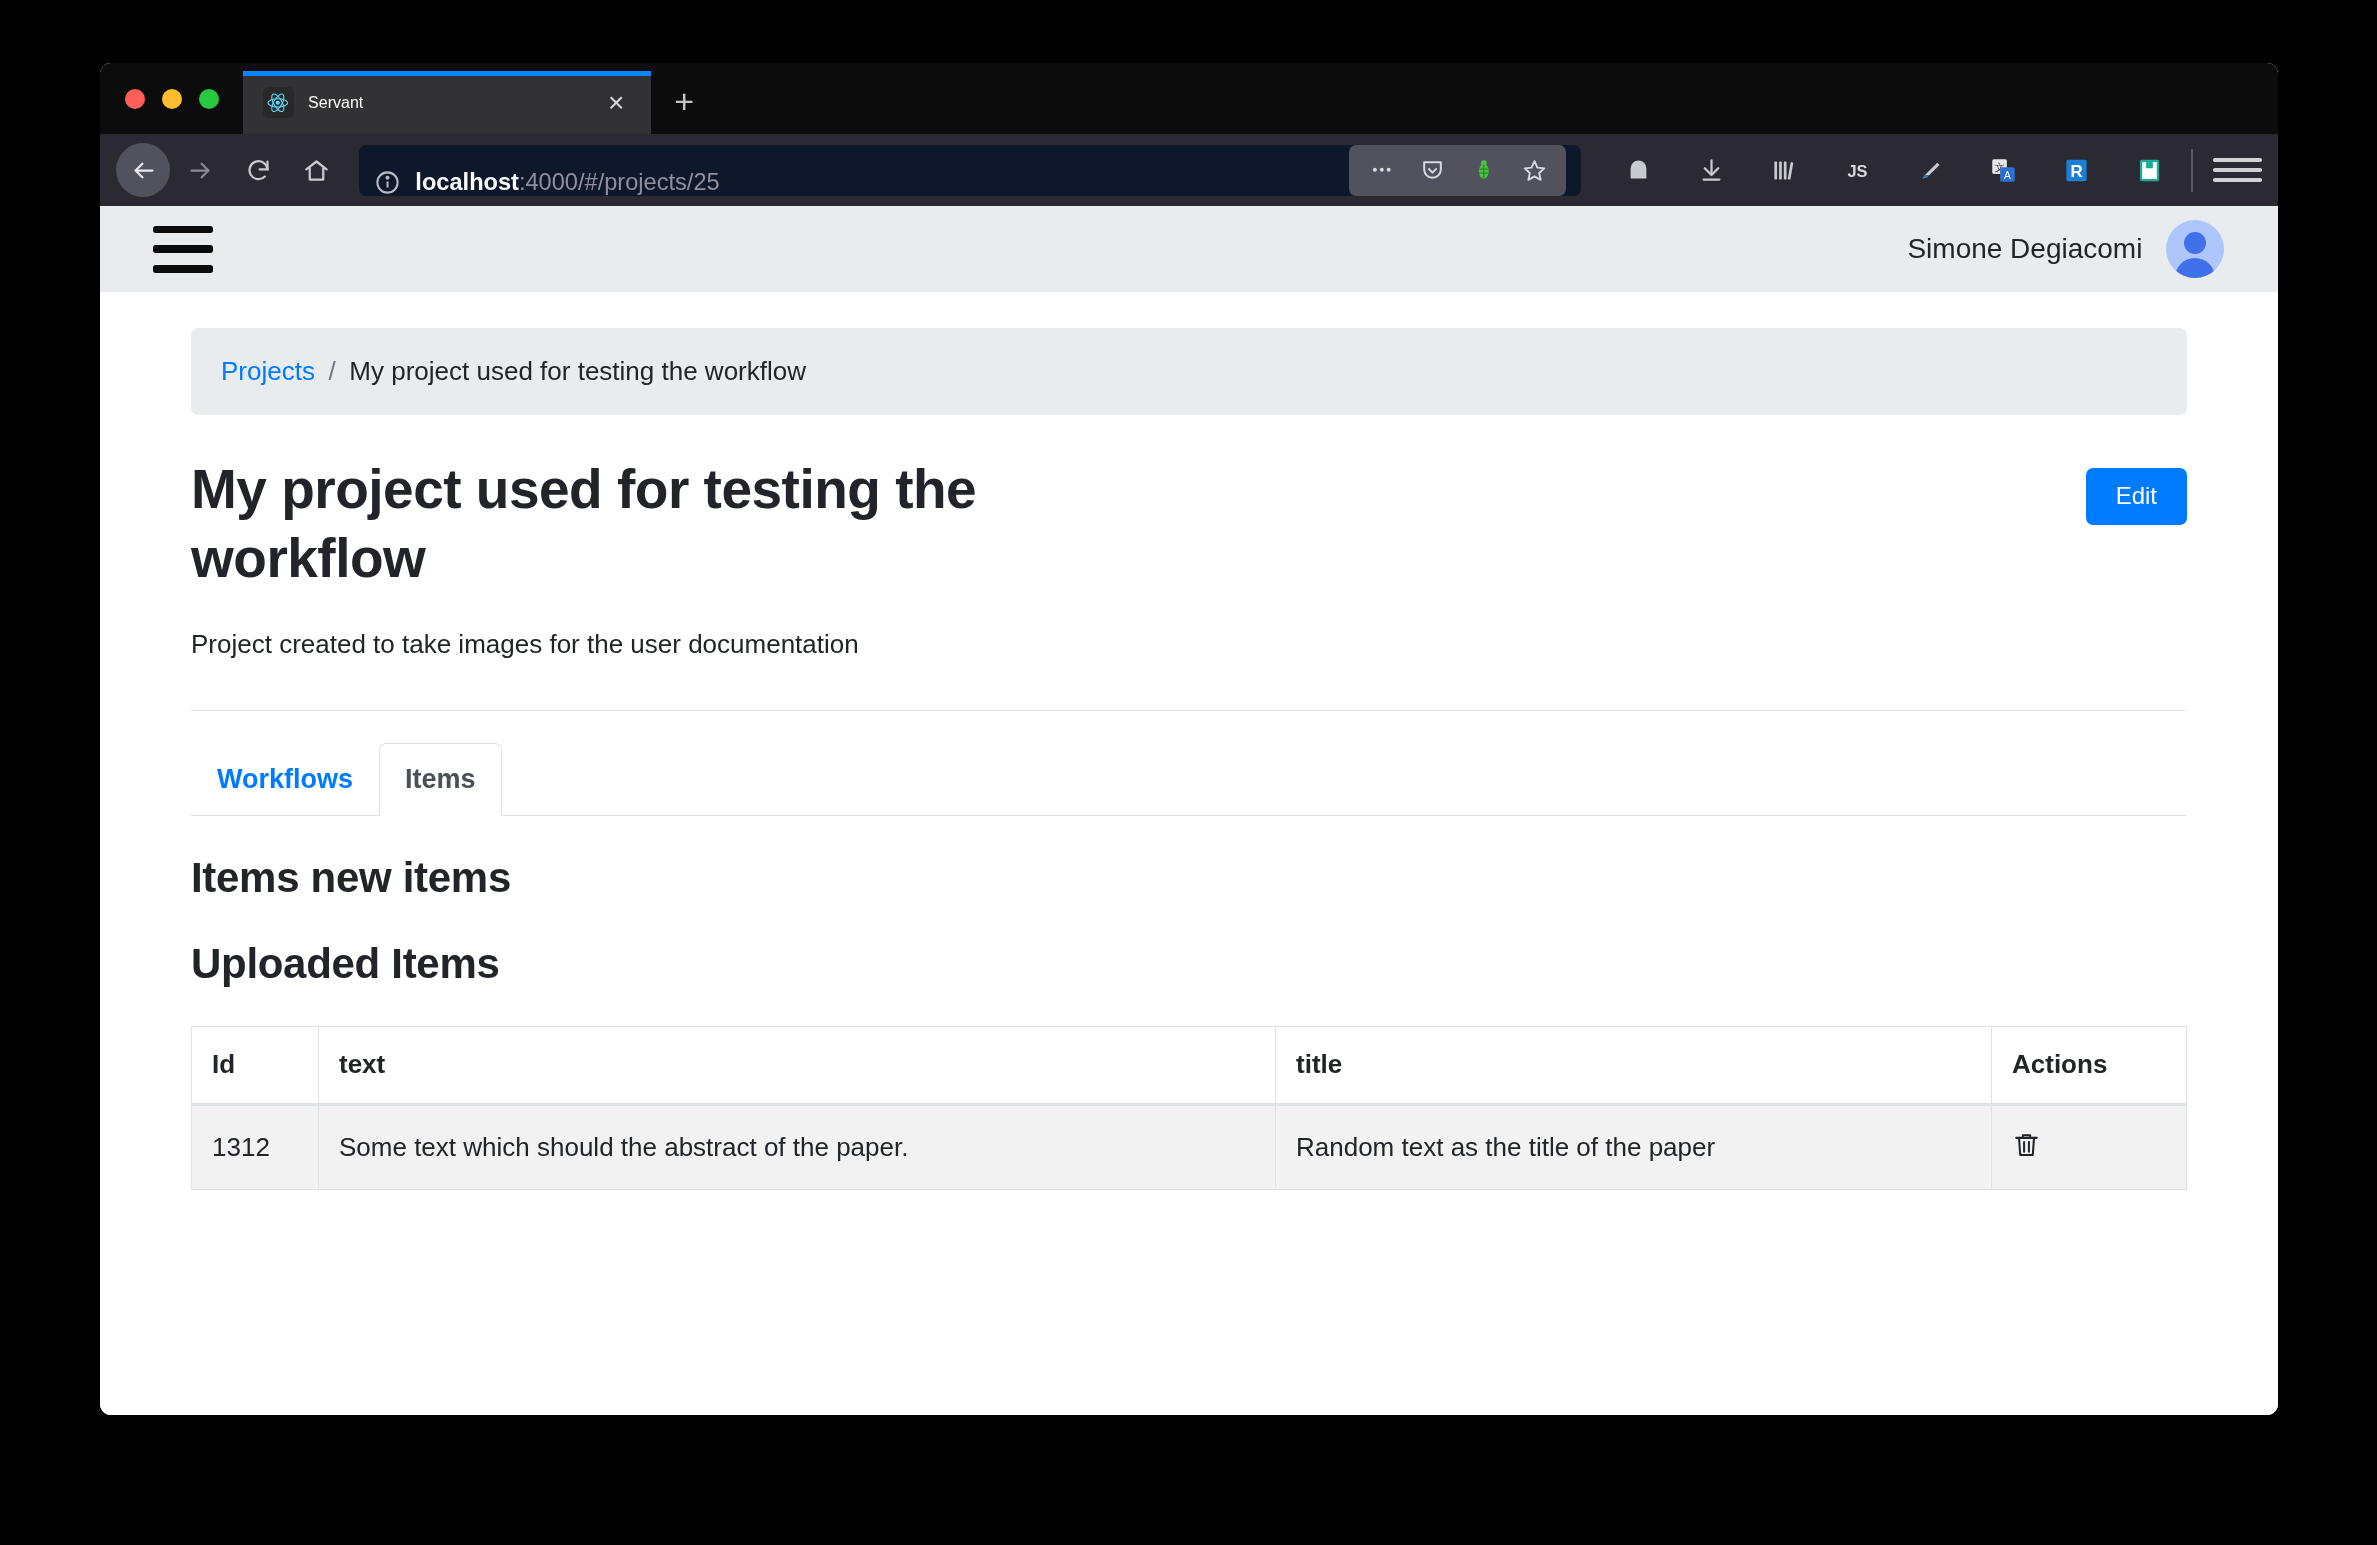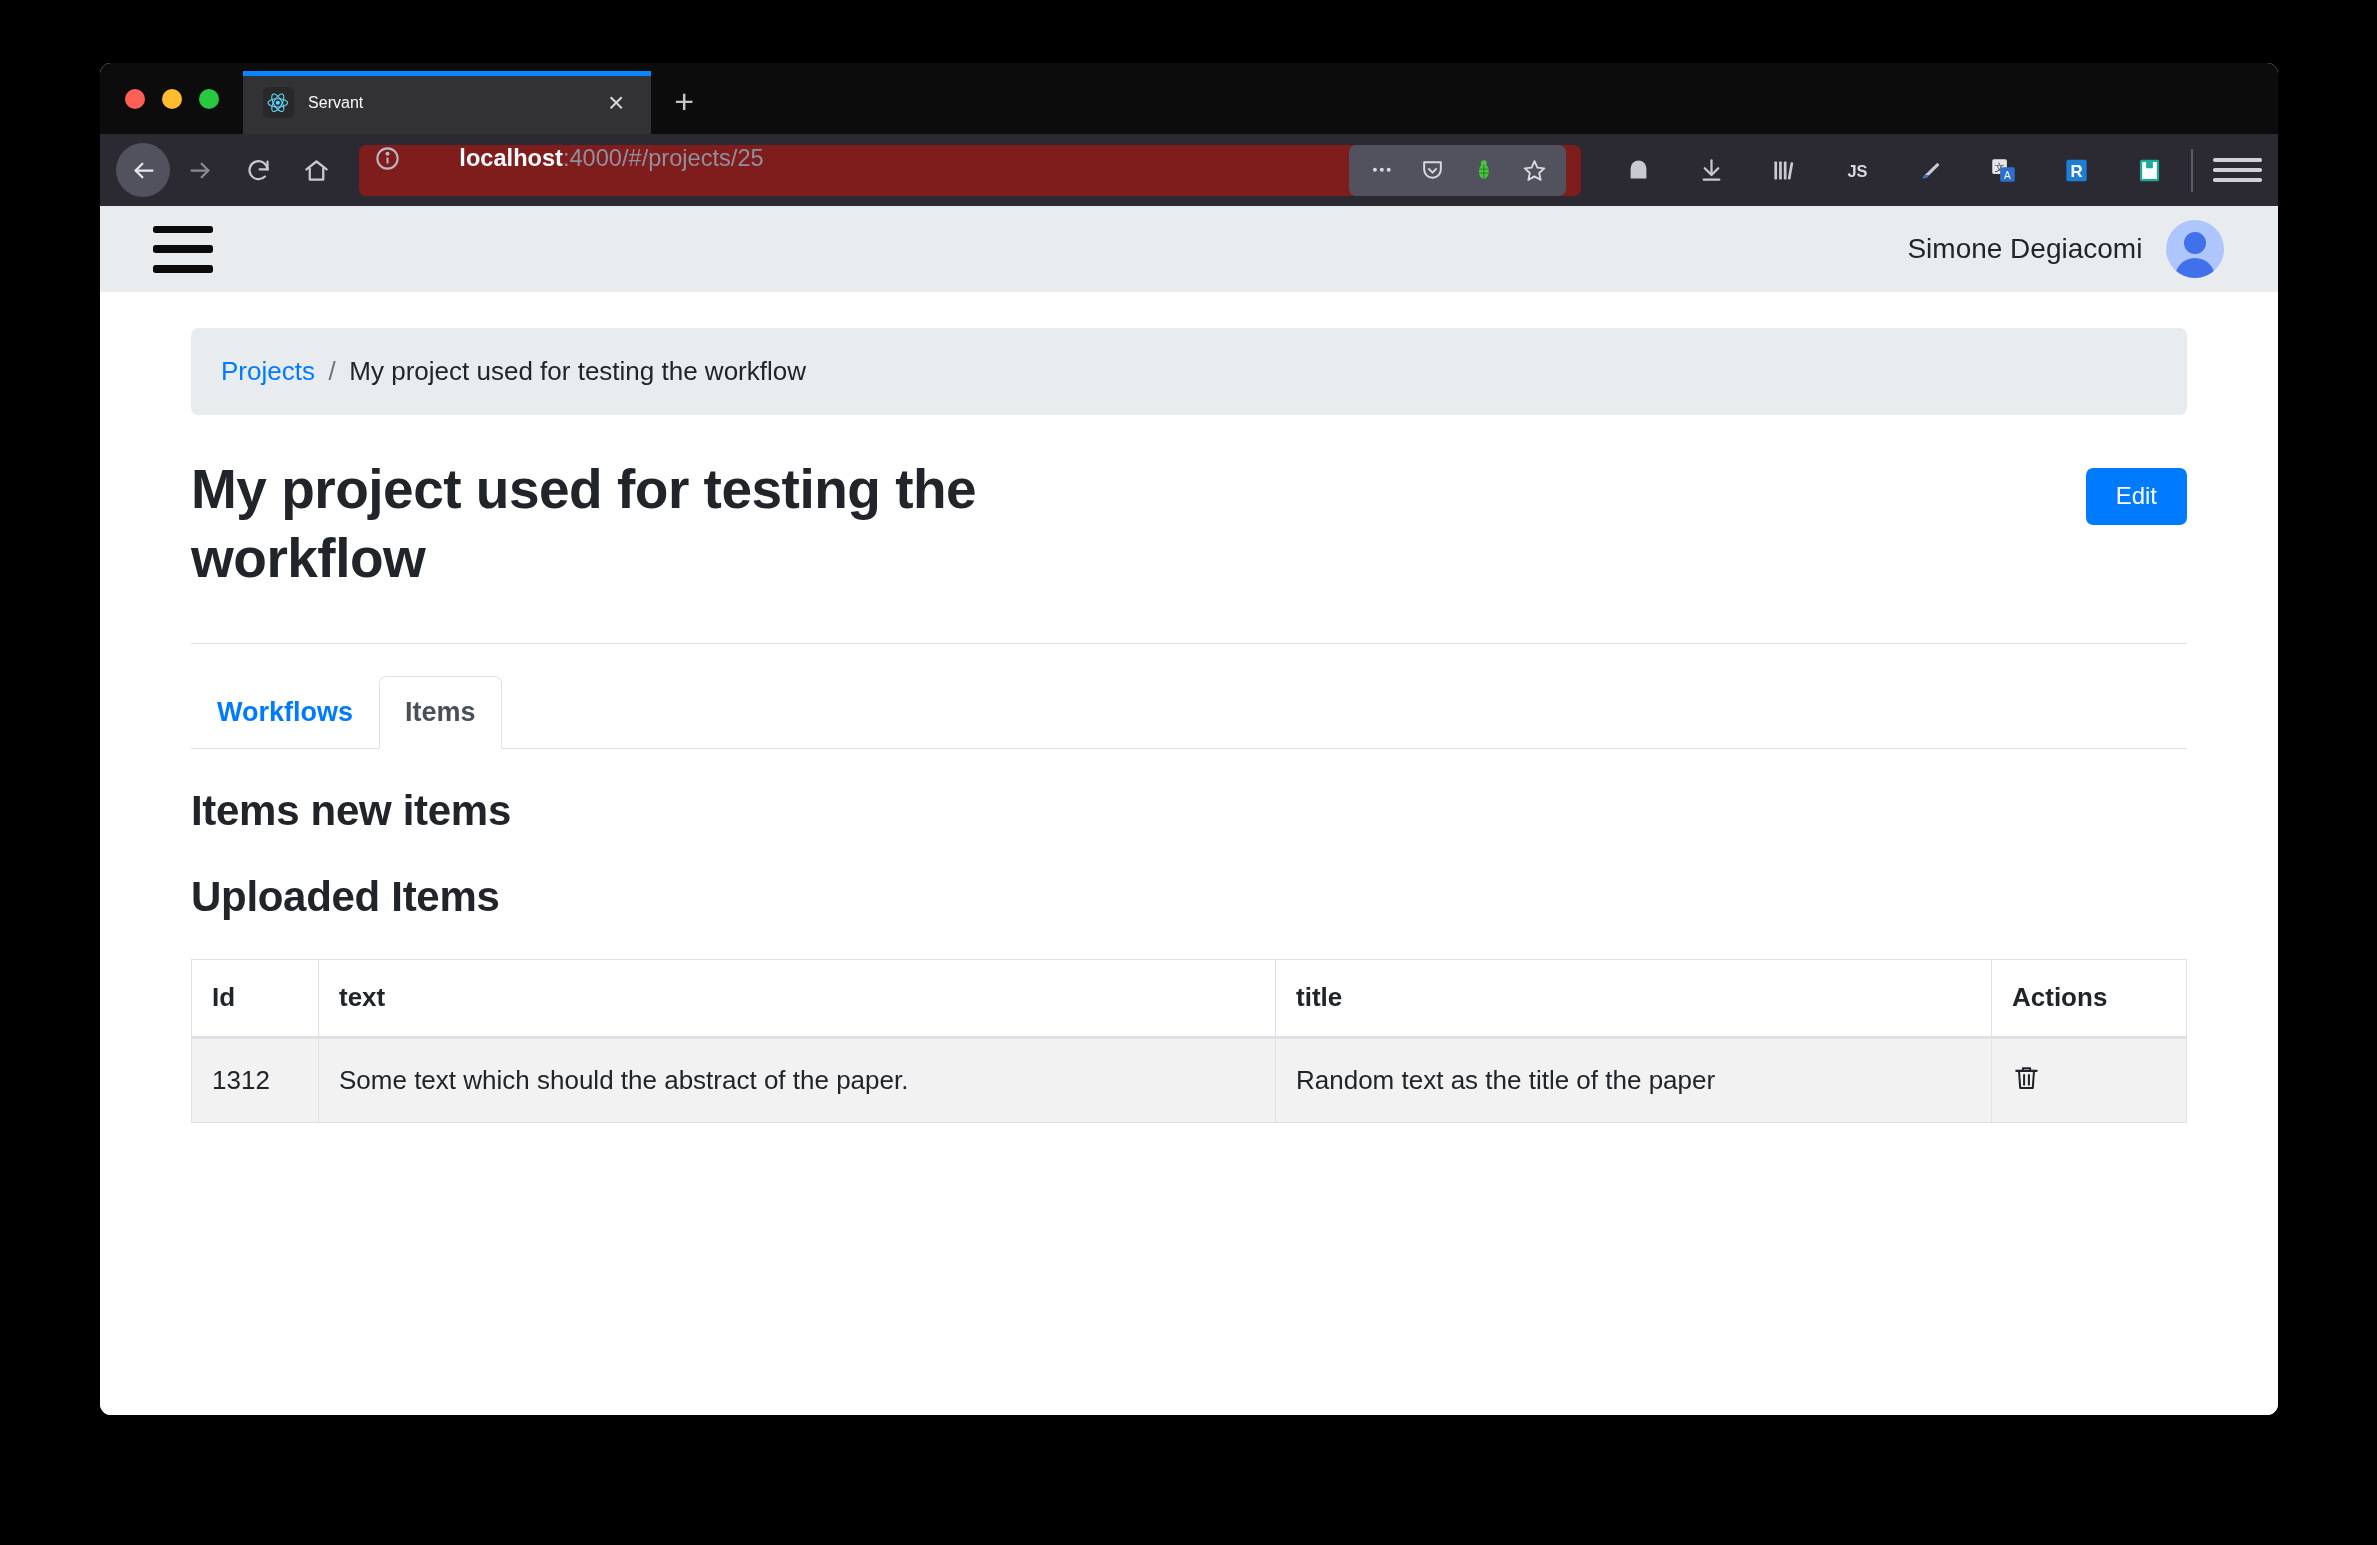--- a/index.html
+++ b/index.html
@@ -106,28 +106,27 @@
     width: 54px; height: 54px;
     border-radius: 50%;
     display: flex; align-items: center; justify-content: center;
     cursor: pointer;
     flex: 0 0 auto;
   }
   .navbtn.active-back { background: #52525e; }
   .urlbar {
     flex: 1 1 auto;
     height: 51px;
-    background: #7f1d1d;
+    background: #0f172a;
     border-radius: 7.2px;
     display: flex;
-    align-items: flex-start;
+    align-items: flex-end;
     padding: 0 14.5px;
     margin: 0 12.7px;
     min-width: 0;
-    gap: 44px;
   }
   .url-text {
     font-size: 23.6px;
     color: #8f8f9d;
     white-space: nowrap;
     overflow: hidden;
     margin-left: 14.5px;
   }
   .url-text b { color: #fbfbfe; font-weight: 700; }
   .url-actions {
@@ -529,20 +528,21 @@
         <a>Projects</a>
         <span class="sep">/</span>
         <span class="current">My project used for testing the workflow</span>
       </div>
 
       <div class="title-row">
         <h1 class="page-title">My project used for testing the workflow</h1>
         <button class="btn-edit">Edit</button>
       </div>
 
+      <p class="page-desc">Project created to take images for the user documentation</p>
 
       <div class="hr"></div>
 
       <div class="nav-tabs">
         <button class="nav-tab">Workflows</button>
         <button class="nav-tab active">Items</button>
       </div>
 
       <h2 class="section-title">Items new items</h2>
 

